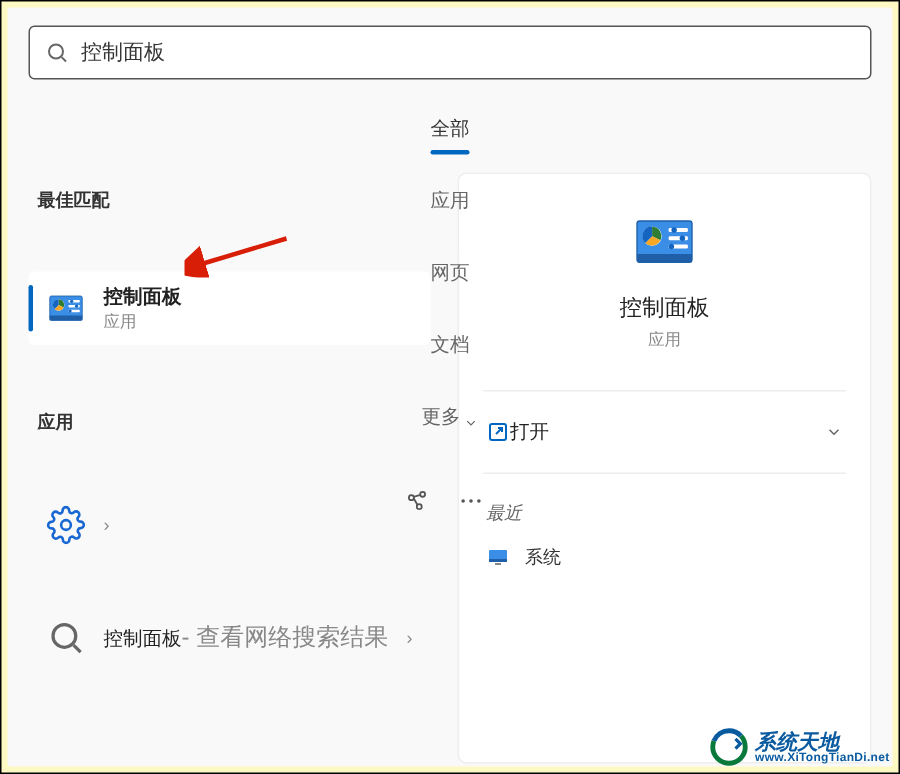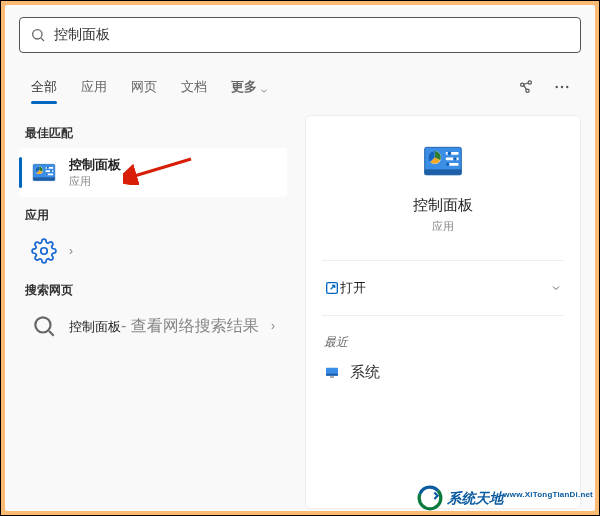--- a/index.html
+++ b/index.html
@@ -1,34 +1,34 @@
 <!DOCTYPE html>
 <html><head>
 <meta charset="utf-8">
 <style>
 * { margin: 0; padding: 0; box-sizing: border-box; font-family: "Segoe UI", "Microsoft YaHei", sans-serif; }
 body { background: #f5f5f5; width: 600px; height: 516px; overflow: hidden; position: relative; }
-.frame { border: 1px solid #000; width: 600px; height: 516px; position: relative; background: #fdba74; padding: 4px; }
+.frame { border: 1px solid #000; width: 600px; height: 516px; position: relative; background: #fef9c3; padding: 4px; }
 .inner { background: #f9f9f9; width: 100%; height: 100%; padding: 12px 14px 0 14px; position: relative; overflow: hidden; border-radius: 2px; }
 
 .search-bar { background: #fff; border: 1px solid #555; border-radius: 4px; height: 36px; display: flex; align-items: center; padding: 0 10px; gap: 8px; }
 .search-bar svg { flex-shrink: 0; }
 .search-input { border: none; outline: none; font-size: 14px; flex: 1; background: transparent; color: #333; }
 
-.tabs-row { display: flex; align-items: center; margin-top: 16px; gap: 0; position: relative; height: 36px; }
+.tabs-row { display: flex; align-items: center; margin-top: 16px; gap: 14px; position: relative; height: 36px; flex-direction: column; }
 .tab { font-size: 13px; color: #666; padding: 8px 12px; cursor: pointer; position: relative; }
 .tab.active { color: #333; }
 .tab.active::after { content: ""; position: absolute; bottom: 0; left: 12px; right: 12px; height: 3px; background: #0067c0; border-radius: 2px; }
-.tab-more { display: flex; align-items: flex-end; gap: 2px; font-weight: bold; }
+.tab-more { display: flex; align-items: flex-end; gap: 2px; }
 .tabs-spacer { flex: 1; }
 .tabs-right { display: flex; align-items: center; gap: 14px; padding-right: 8px; }
 .icon-btn { color: #555; cursor: pointer; width: 22px; height: 22px; display: flex; align-items: center; justify-content: center; }
 
 .columns { display: flex; gap: 18px; margin-top: 10px; height: calc(100% - 100px); }
-.left-col { flex: 0 0 268px; display: flex; flex-direction: column; }
+.left-col { flex: 0 0 268px; display: flex; flex-direction: column; gap: 33px; }
 .right-col { flex: 1; background: #fff; border-radius: 6px; border: 1px solid #eee; padding: 18px 16px; display: flex; flex-direction: column; }
 
 .section-header { font-size: 12px; font-weight: 600; color: #333; padding: 10px 6px 6px 6px; }
 .result-item { display: flex; align-items: center; padding: 8px 12px; border-radius: 4px; cursor: pointer; gap: 12px; position: relative; }
 .result-item.selected { background: #fff; }
 .result-item.selected::before { content:""; position:absolute; left:0; top:18%; bottom:18%; width:3px; background:#0067c0; border-radius:2px; }
 .result-texts { flex: 1; display: flex; flex-direction: column; }
 .result-title { font-size: 13px; color: #222; }
 .result-title.bold { font-weight: 600; }
 .result-sub { font-size: 11px; color: #888; }
@@ -39,27 +39,27 @@
 .app-icon-sm svg, .app-icon-lg svg { width: 100%; height: 100%; }
 
 .preview-top { display: flex; flex-direction: column; align-items: center; padding: 6px 0 14px; }
 .app-icon-lg { width: 44px; height: 44px; margin-bottom: 12px; }
 .preview-title { font-size: 15px; color: #222; margin-bottom: 4px; }
 .preview-sub { font-size: 11px; color: #888; }
 .divider { height: 1px; background: #eee; margin: 12px 0; }
 .action-row { display: flex; align-items: center; padding: 6px 2px; cursor: pointer; font-size: 13px; color: #222; }
 .action-row .spacer { flex: 1; }
 .recent-header { font-size: 12px; color: #666; padding: 6px 2px 8px; font-style: italic; }
-.recent-item { display: flex; align-items: center; gap: 10px; padding: 4px 2px; font-size: 15px; color: #333; cursor: pointer; }
+.recent-item { display: flex; align-items: center; gap: 10px; padding: 4px 2px; font-size: 12px; color: #333; cursor: pointer; }
 .mini-icon { width: 16px; height: 16px; flex-shrink: 0; }
 
 .arrow-annotation { position: absolute; left: 118px; top: 150px; pointer-events: none; z-index: 50; }
 
 .watermark { position: absolute; right: 6px; bottom: 4px; display: flex; align-items: center; gap: 4px; z-index: 60; }
-.watermark .wm-text { display: flex; flex-direction: row; line-height: 1; }
+.watermark .wm-text { display: flex; flex-direction: column; line-height: 1; }
 .watermark .wm-cn { font-size: 14px; font-weight: 700; color: #0a5aa0; font-style: italic; }
 .watermark .wm-en { font-size: 8px; color: #0a5aa0; letter-spacing: 0.2px; font-weight: bold; }
 </style>
 </head>
 <body>
 
 <div class="frame">
 <div class="inner">
 
   <div class="search-bar">
@@ -133,21 +133,20 @@
       <div class="result-item">
         <div class="app-icon-sm">
           <svg viewBox="0 0 24 24" fill="none" stroke="#1967d2" stroke-width="1.6">
                 <circle cx="12" cy="12" r="3"></circle>
                 <path d="M19.4 15a1.65 1.65 0 0 0 .33 1.82l.06.06a2 2 0 1 1-2.83 2.83l-.06-.06a1.65 1.65 0 0 0-1.82-.33 1.65 1.65 0 0 0-1 1.51V21a2 2 0 1 1-4 0v-.09a1.65 1.65 0 0 0-1-1.51 1.65 1.65 0 0 0-1.82.33l-.06.06a2 2 0 1 1-2.83-2.83l.06-.06a1.65 1.65 0 0 0 .33-1.82 1.65 1.65 0 0 0-1.51-1H3a2 2 0 1 1 0-4h.09a1.65 1.65 0 0 0 1.51-1 1.65 1.65 0 0 0-.33-1.82l-.06-.06a2 2 0 1 1 2.83-2.83l.06.06a1.65 1.65 0 0 0 1.82.33h0a1.65 1.65 0 0 0 1-1.51V3a2 2 0 1 1 4 0v.09a1.65 1.65 0 0 0 1 1.51h0a1.65 1.65 0 0 0 1.82-.33l.06-.06a2 2 0 1 1 2.83 2.83l-.06.06a1.65 1.65 0 0 0-.33 1.82v0a1.65 1.65 0 0 0 1.51 1H21a2 2 0 1 1 0 4h-.09a1.65 1.65 0 0 0-1.51 1z"></path>
               </svg>
         </div>
         <span class="chev">›</span>
       </div>
 
-      <div class="section-header">搜索网页</div>
       <div class="result-item">
         <div class="app-icon-sm">
           <svg viewBox="0 0 24 24" fill="none" stroke="#666" stroke-width="2">
                 <circle cx="11" cy="11" r="7"></circle>
                 <line x1="21" y1="21" x2="16.65" y2="16.65"></line>
               </svg>
         </div>
         <div class="result-texts" style="flex-direction:row; align-items:baseline; gap:0;">
           <span class="result-title">控制面板</span>
           <span class="result-inline"> - 查看网络搜索结果</span>

